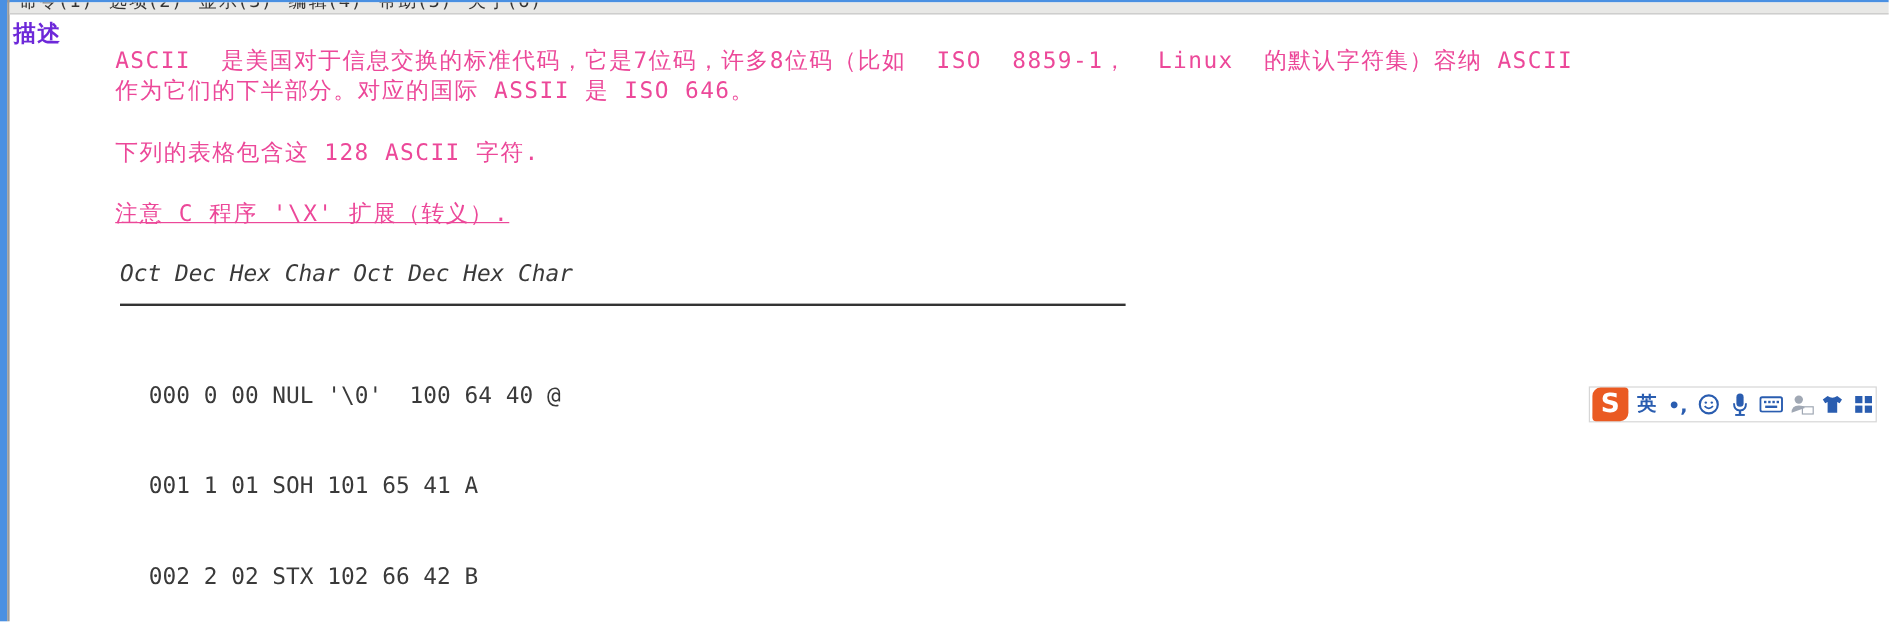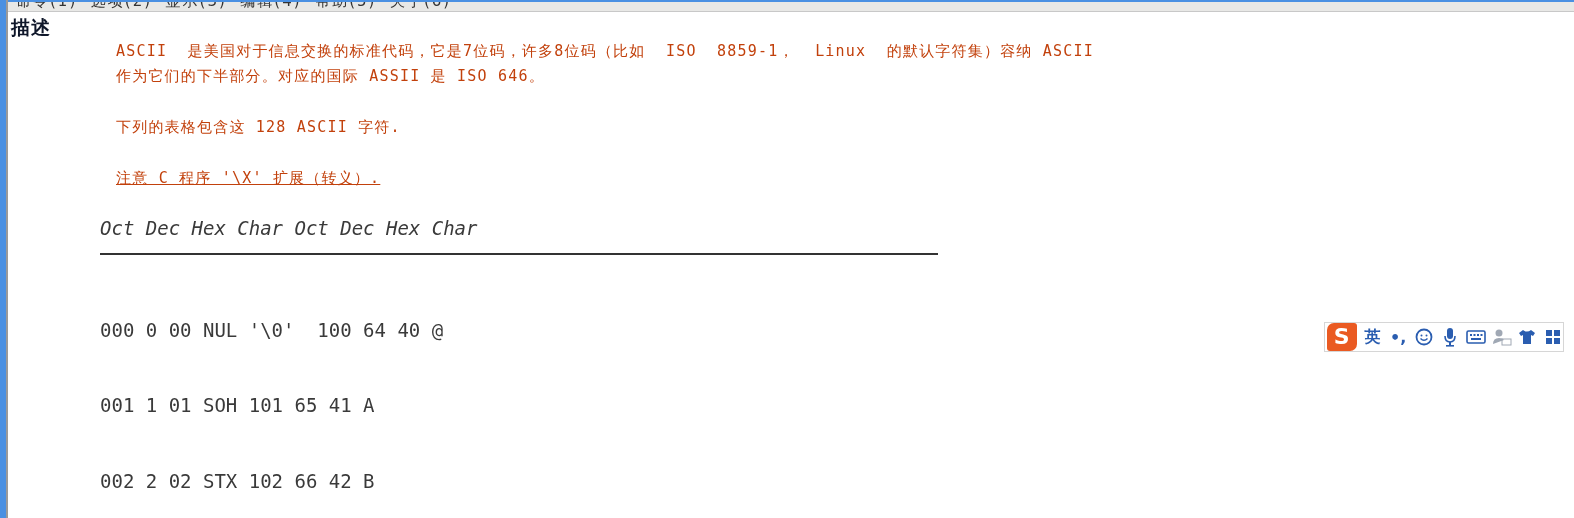--- a/index.html
+++ b/index.html
@@ -55,30 +55,30 @@
       position: absolute;
       left: 8px; top: 12px;
       right: 0; bottom: 0;
     }
     .section-heading {
       position: absolute;
       left: 3px; top: 3px;
       font-family: "DejaVu Sans", sans-serif;
       font-weight: bold;
       font-size: 19px;
-      color: #0f172a;
+      color: #6d28d9;
       letter-spacing: 1px;
     }
     .para {
       position: absolute;
-      left: 108px;
-      font-size: 15px;
+      left: 88px;
+      font-size: 19px;
       line-height: 25px;
       white-space: pre;
-      color: #c2410c;
+      color: #ec4899;
       letter-spacing: 1.2px;
     }
     .p1 { top: 27px; }
     .p2 { top: 103px; }
     .p3 { top: 154px; text-decoration: underline; }
     .table-header {
       position: absolute;
       left: 92px; top: 204px;
       font-size: 19px;
       line-height: 25px;
@@ -93,21 +93,21 @@
       background: #333;
     }
     .rows {
       position: absolute;
       left: 92px; top: 255px;
       font-size: 19px;
       line-height: 25.3px;
       white-space: pre;
       color: #3a3a3a;
     }
-    .row { height: 25.3px; }
+    .row { height: 25.3px; margin-left: 24px; }
     .ime {
       position: absolute;
       left: 1324px; top: 322px;
       width: 240px; height: 30px;
       background: #ffffff;
       border: 1px solid #d6d6d6;
       display: flex;
       align-items: center;
       padding-left: 2px;
       box-sizing: border-box;

